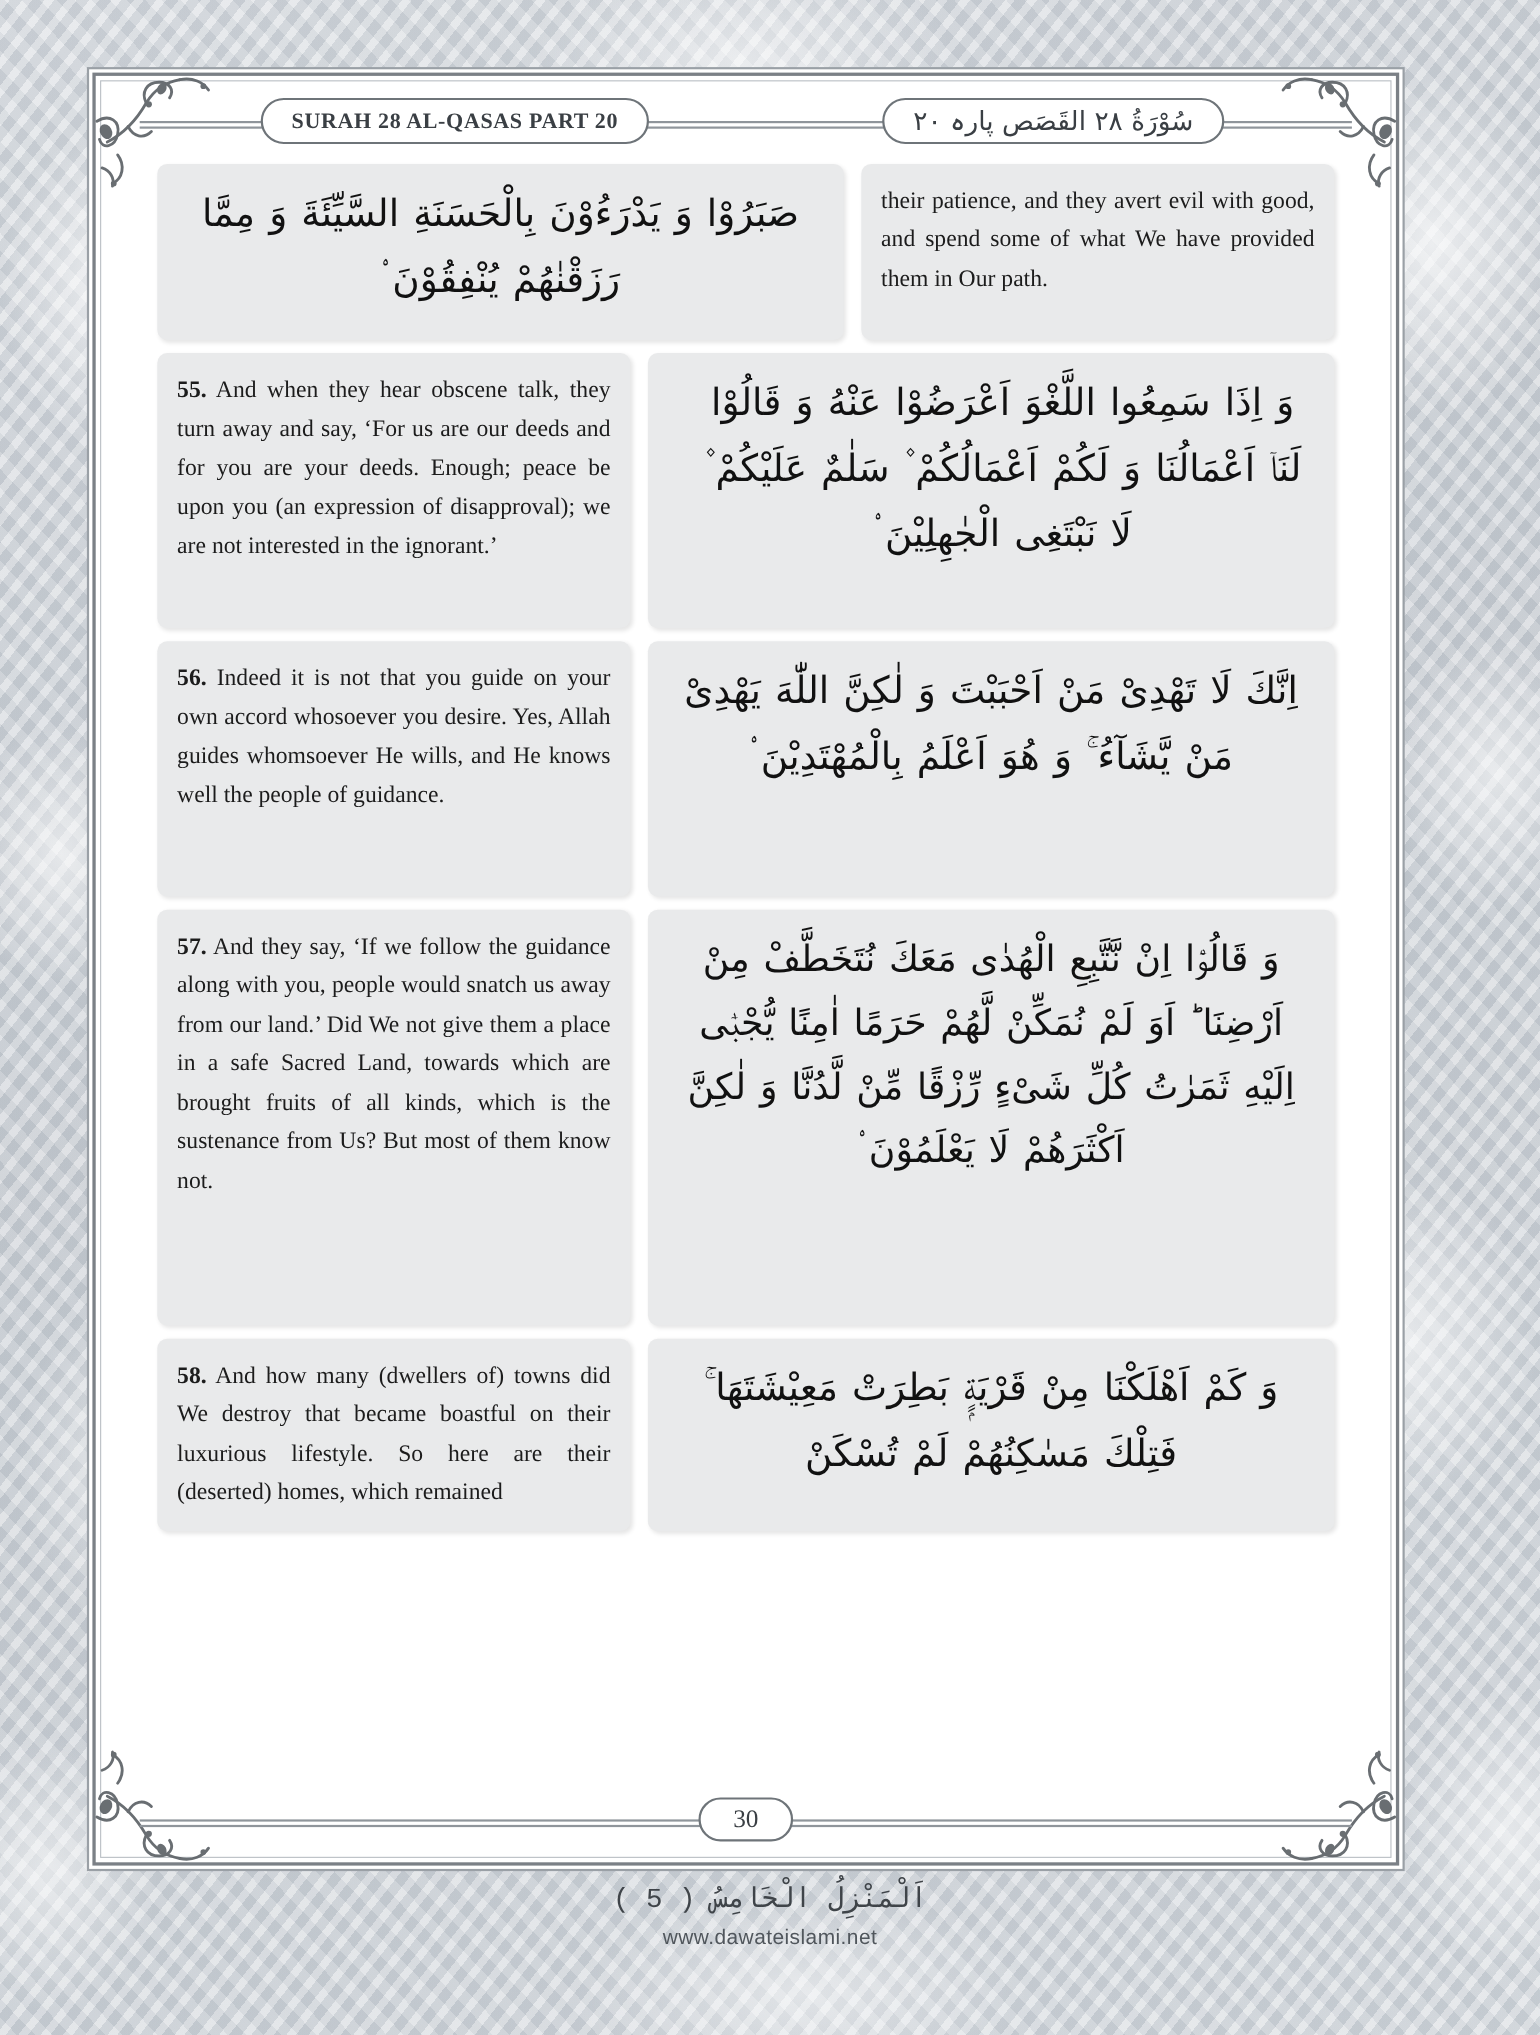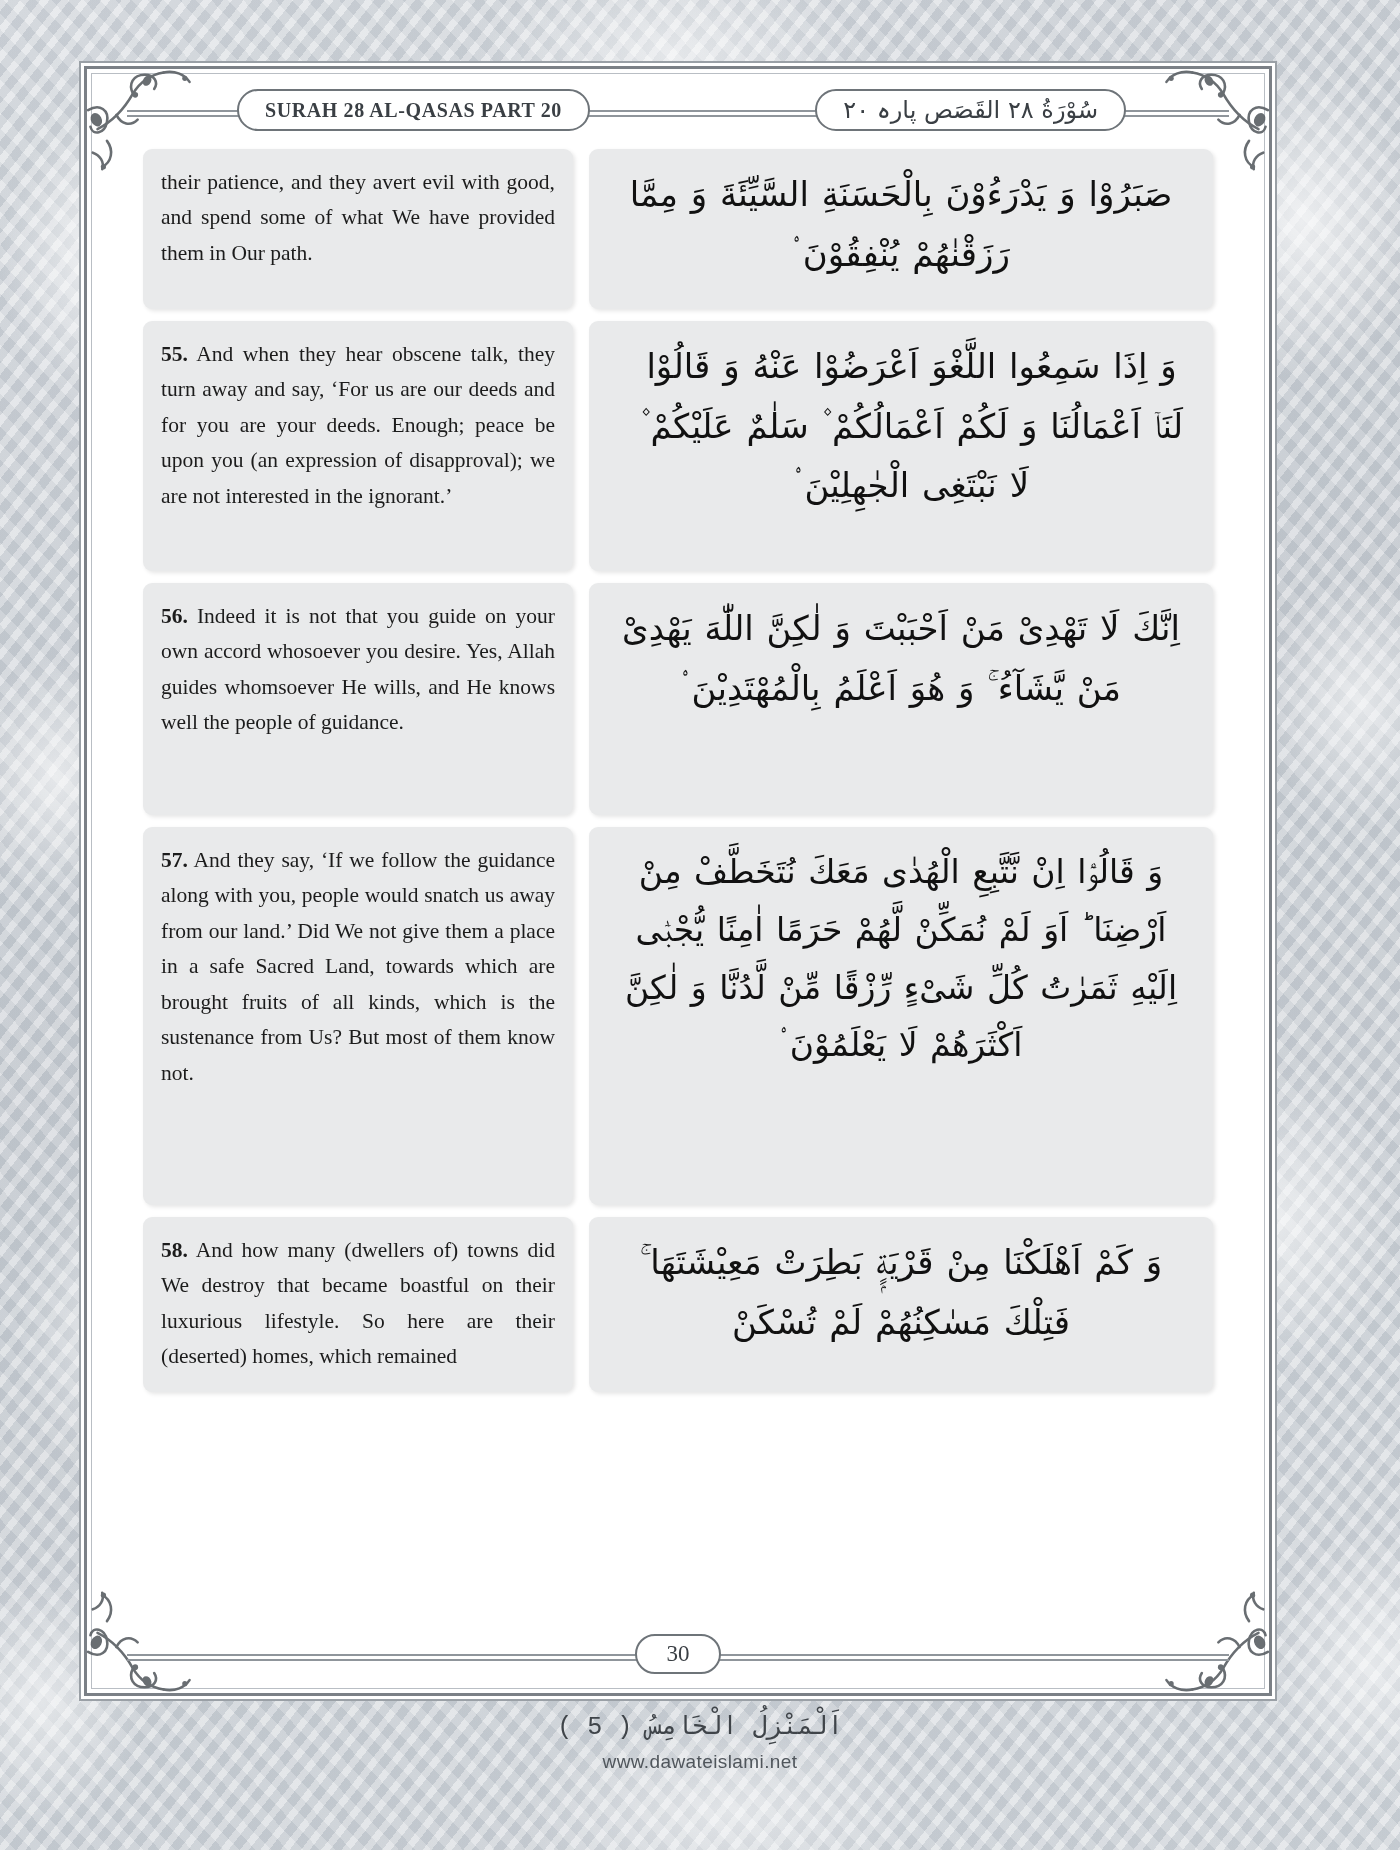--- a/index.html
+++ b/index.html
@@ -101,21 +101,21 @@
     border: 2px solid #6e7479;
     border-radius: 22px;
     height: 42px;
     display: flex;
     align-items: center;
     justify-content: flex-end;
     padding: 0 26px;
     white-space: nowrap;
   }
   #pill-left  { left: 150px; }
-  #pill-right { right: 143px; }
+  #pill-right { right: 156px; }
 
   .hdr-en {
     font-family: "Liberation Serif", serif;
     font-weight: bold;
     font-size: 20px;
     letter-spacing: 0.6px;
     color: #3a3f44;
   }
   .hdr-ar {
     font-family: "DejaVu Sans", "Liberation Sans", sans-serif;
@@ -326,26 +326,26 @@
       <span class="hdr-en">SURAH 28 AL-QASAS PART 20</span>
     </div>
     <div class="header-pill" id="pill-right">
       <span class="hdr-ar">سُوْرَةُ ٢٨ القَصَص پارہ ٢٠</span>
     </div>
   </div>
 
   <div id="content">
 
     <div class="verse-row r0">
+      <div class="cell cell-ar">
+        <span>صَبَرُوْا وَ یَدْرَءُوْنَ بِالْحَسَنَةِ السَّیِّئَةَ وَ مِمَّا رَزَقْنٰهُمْ یُنْفِقُوْنَ ۟</span>
+      </div>
       <div class="cell cell-en">
         <span class="vnum"></span>
         <span>their patience, and they avert evil with good, and spend some of what We have provided them in Our path.</span>
-      </div>
-      <div class="cell cell-ar">
-        <span>صَبَرُوْا وَ یَدْرَءُوْنَ بِالْحَسَنَةِ السَّیِّئَةَ وَ مِمَّا رَزَقْنٰهُمْ یُنْفِقُوْنَ ۟</span>
       </div>
     </div>
 
     <div class="verse-row r1">
       <div class="cell cell-en">
         <span class="vnum">55.</span>
         <span>And when they hear obscene talk, they turn away and say, ‘For us are our deeds and for you are your deeds. Enough; peace be upon you (an expression of disapproval); we are not interested in the ignorant.’</span>
       </div>
       <div class="cell cell-ar">
         <span>وَ اِذَا سَمِعُوا اللَّغْوَ اَعْرَضُوْا عَنْهُ وَ قَالُوْا لَنَاۤ اَعْمَالُنَا وَ لَكُمْ اَعْمَالُكُمْ ۫ سَلٰمٌ عَلَیْكُمْ ۫ لَا نَبْتَغِی الْجٰهِلِیْنَ ۟</span>

